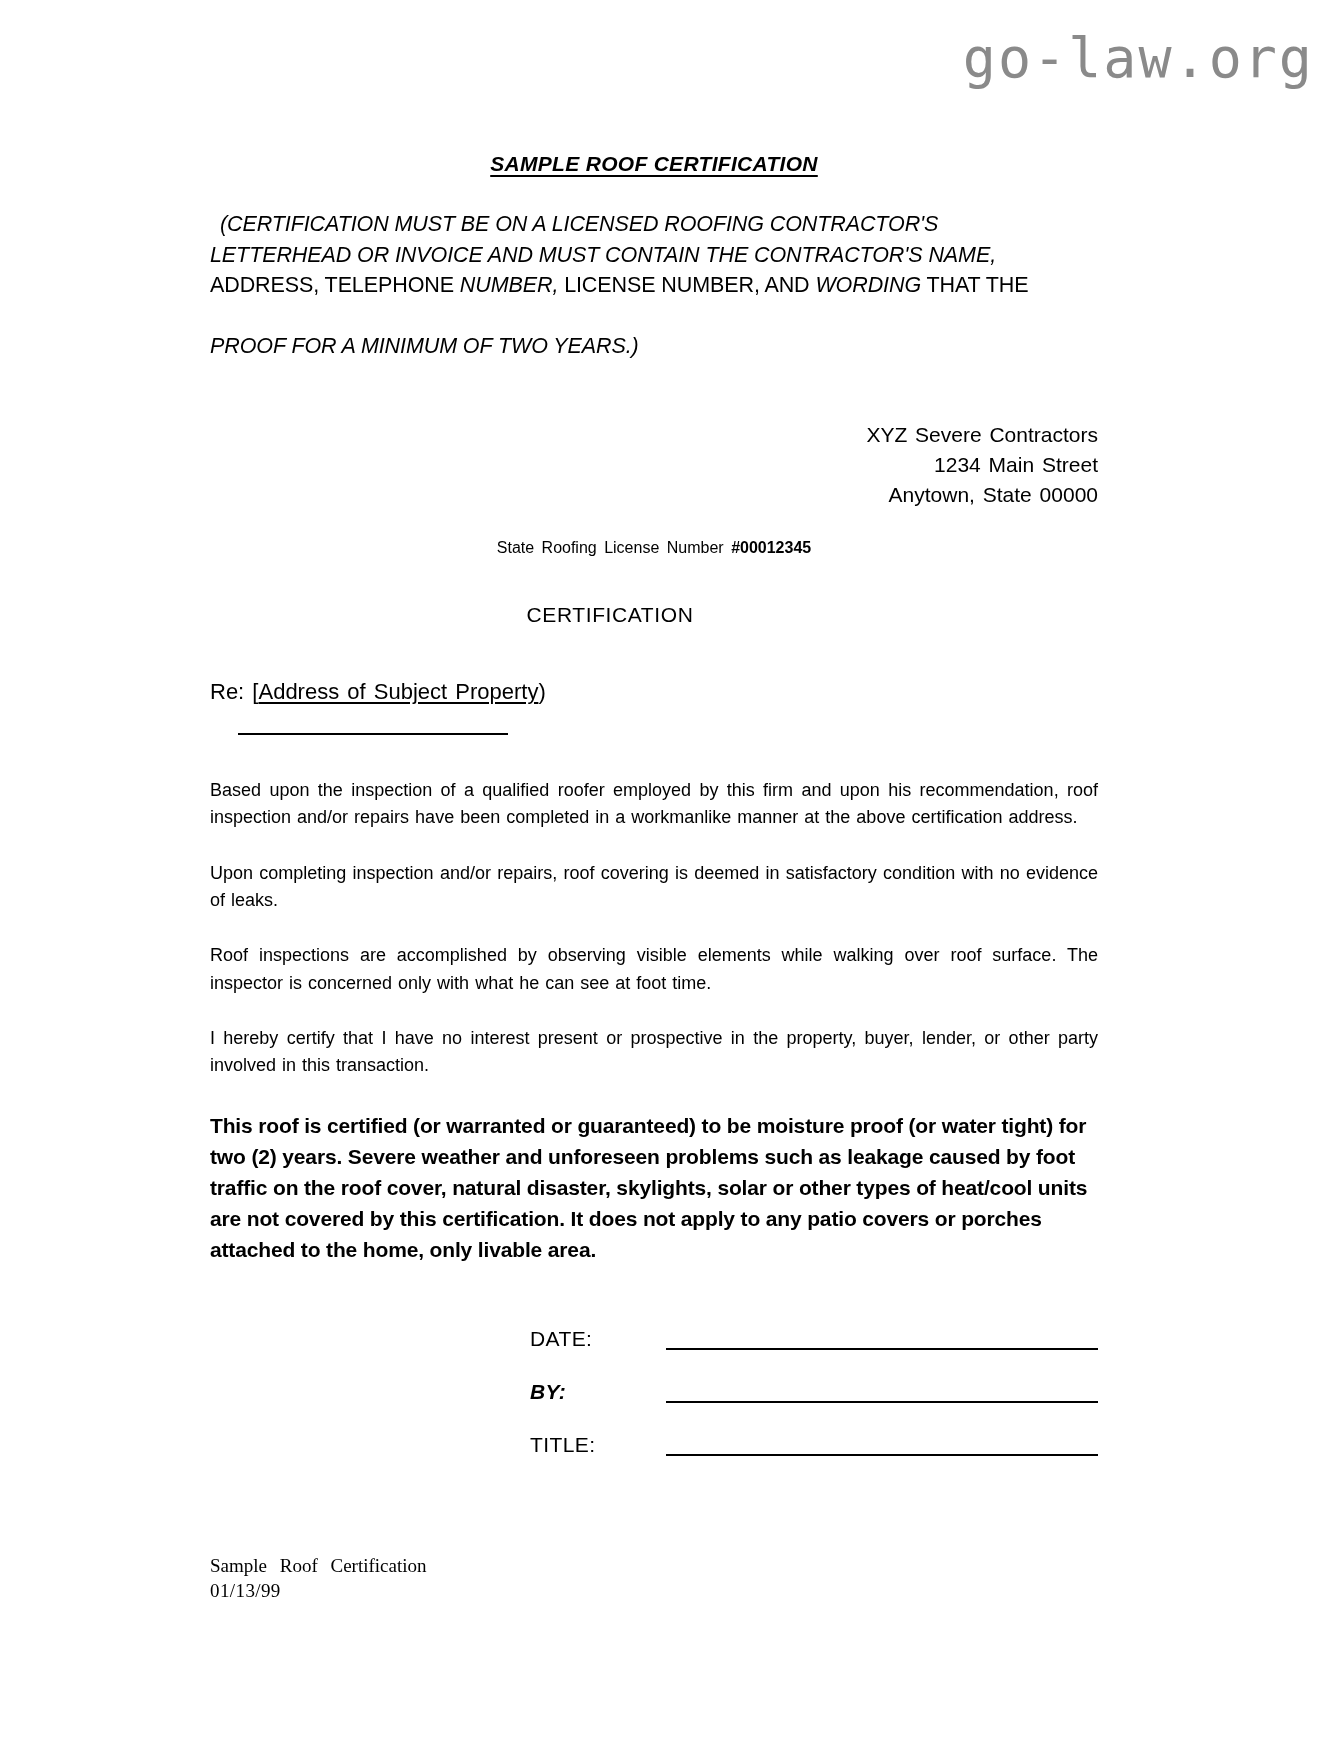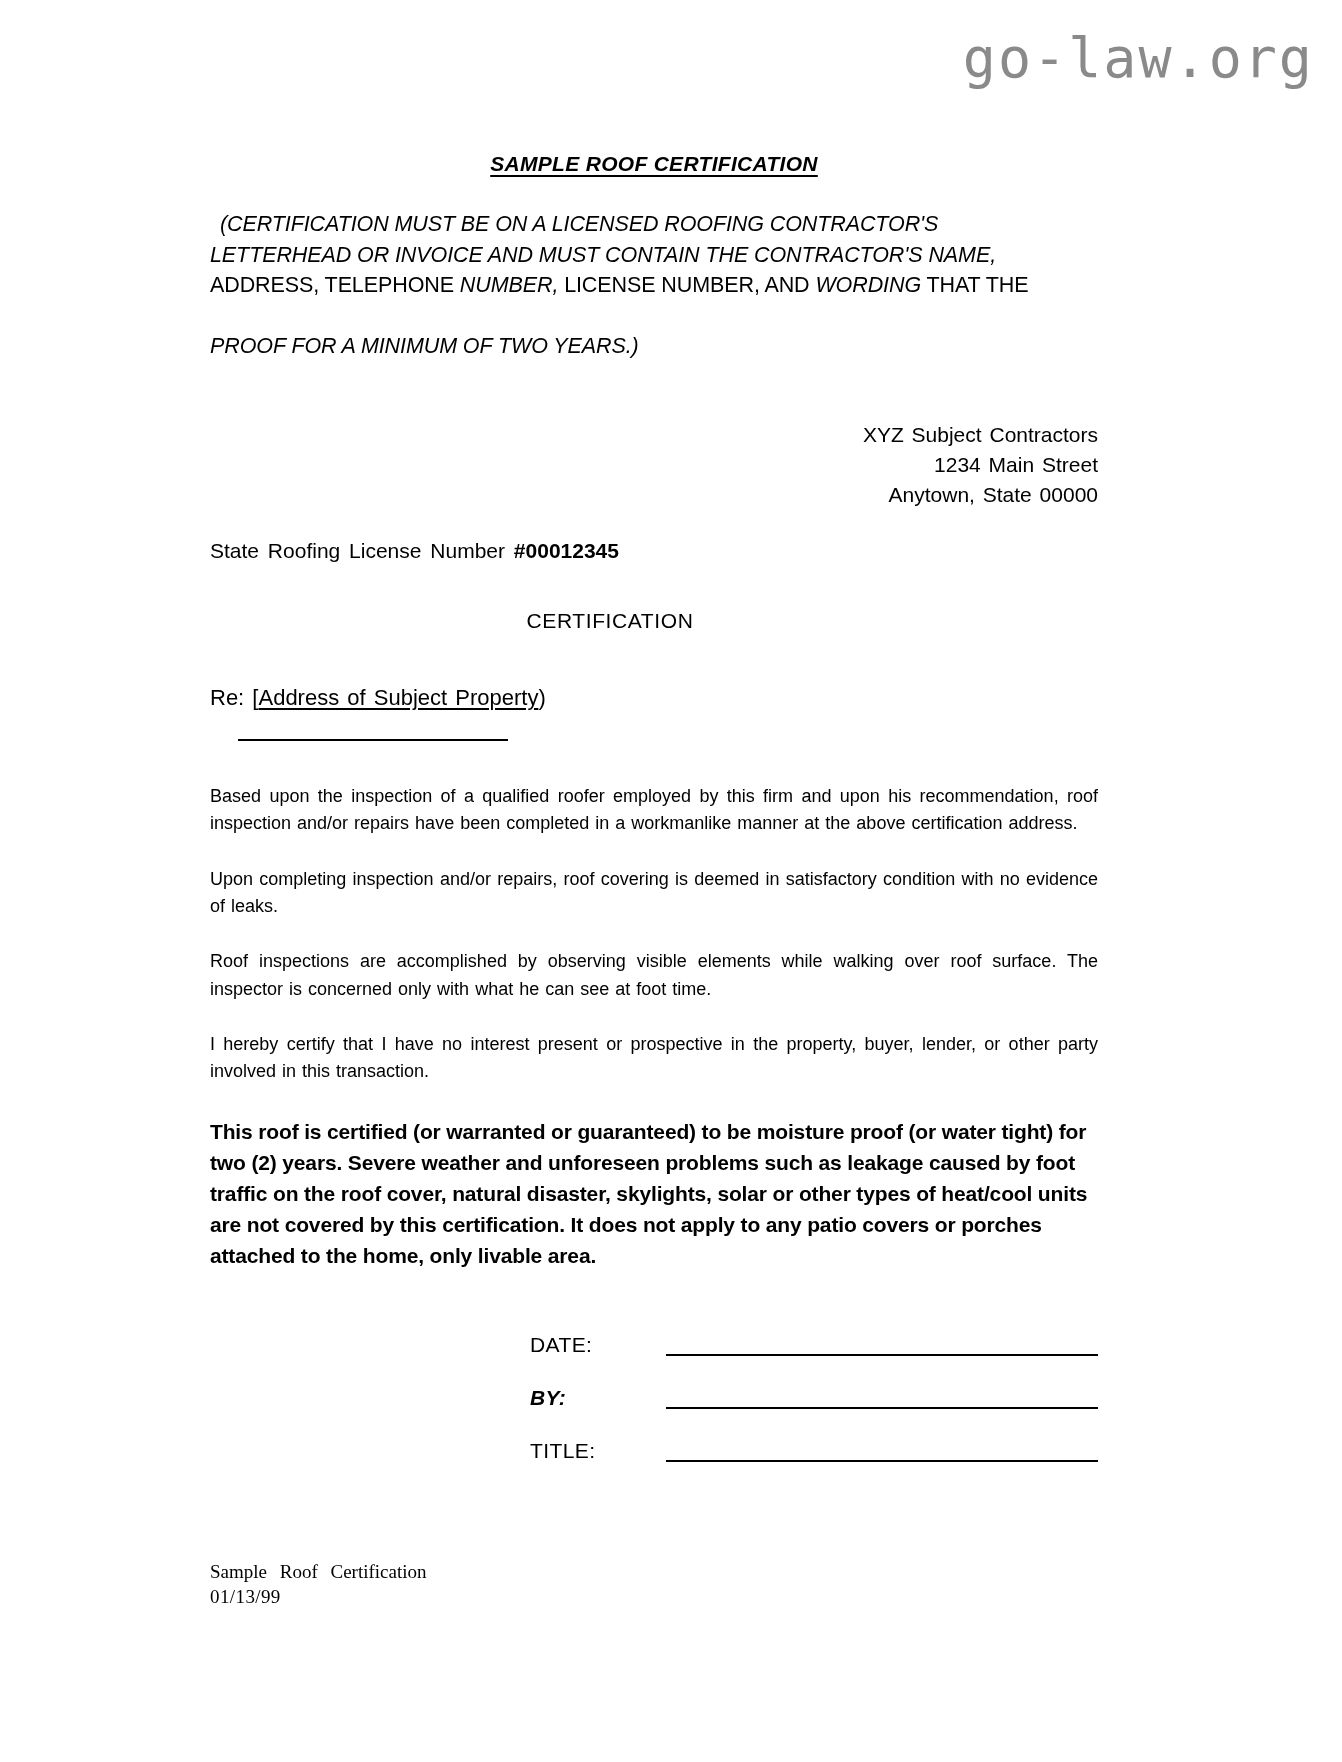--- a/index.html
+++ b/index.html
@@ -77,22 +77,22 @@
     text-align: right;
     font-size: 21px;
     line-height: 1.45;
     word-spacing: 2px;
   }
   .company-block div { white-space: nowrap; }
 
   .license-line {
     margin: 0;
     padding-top: 28px;
-    text-align: left;
-    font-size: 21px;
+    text-align: center;
+    font-size: 16px;
     word-spacing: 3px;
   }
   .license-line .lic-num {
     font-weight: bold;
     letter-spacing: 0px;
     word-spacing: 0;
   }
 
   .cert-heading {
     margin: 0;
@@ -202,21 +202,21 @@
 
     <p class="notice">
       <span class="notice-indent">(CERTIFICATION MUST BE ON A LICENSED ROOFING CONTRACTOR'S</span><br>
       <span>LETTERHEAD OR INVOICE AND MUST CONTAIN THE CONTRACTOR'S NAME,</span><br>
       <span class="upright">ADDRESS, TELEPHONE </span><span class="ital">NUMBER,</span><span class="upright"> LICENSE NUMBER, AND </span><span class="ital">WORDING</span><span class="upright"> THAT THE</span><br>
       <br>
       <span>PROOF FOR A MINIMUM OF TWO YEARS.)</span>
     </p>
 
     <div class="company-block">
-      <div>XYZ Subject Contractors</div>
+      <div>XYZ Severe Contractors</div>
       <div>1234 Main Street</div>
       <div>Anytown, State 00000</div>
     </div>
 
     <p class="license-line">
       <span>State Roofing License Number</span>
       <span class="lic-num">#00012345</span>
     </p>
 
     <p class="cert-heading">CERTIFICATION</p>

